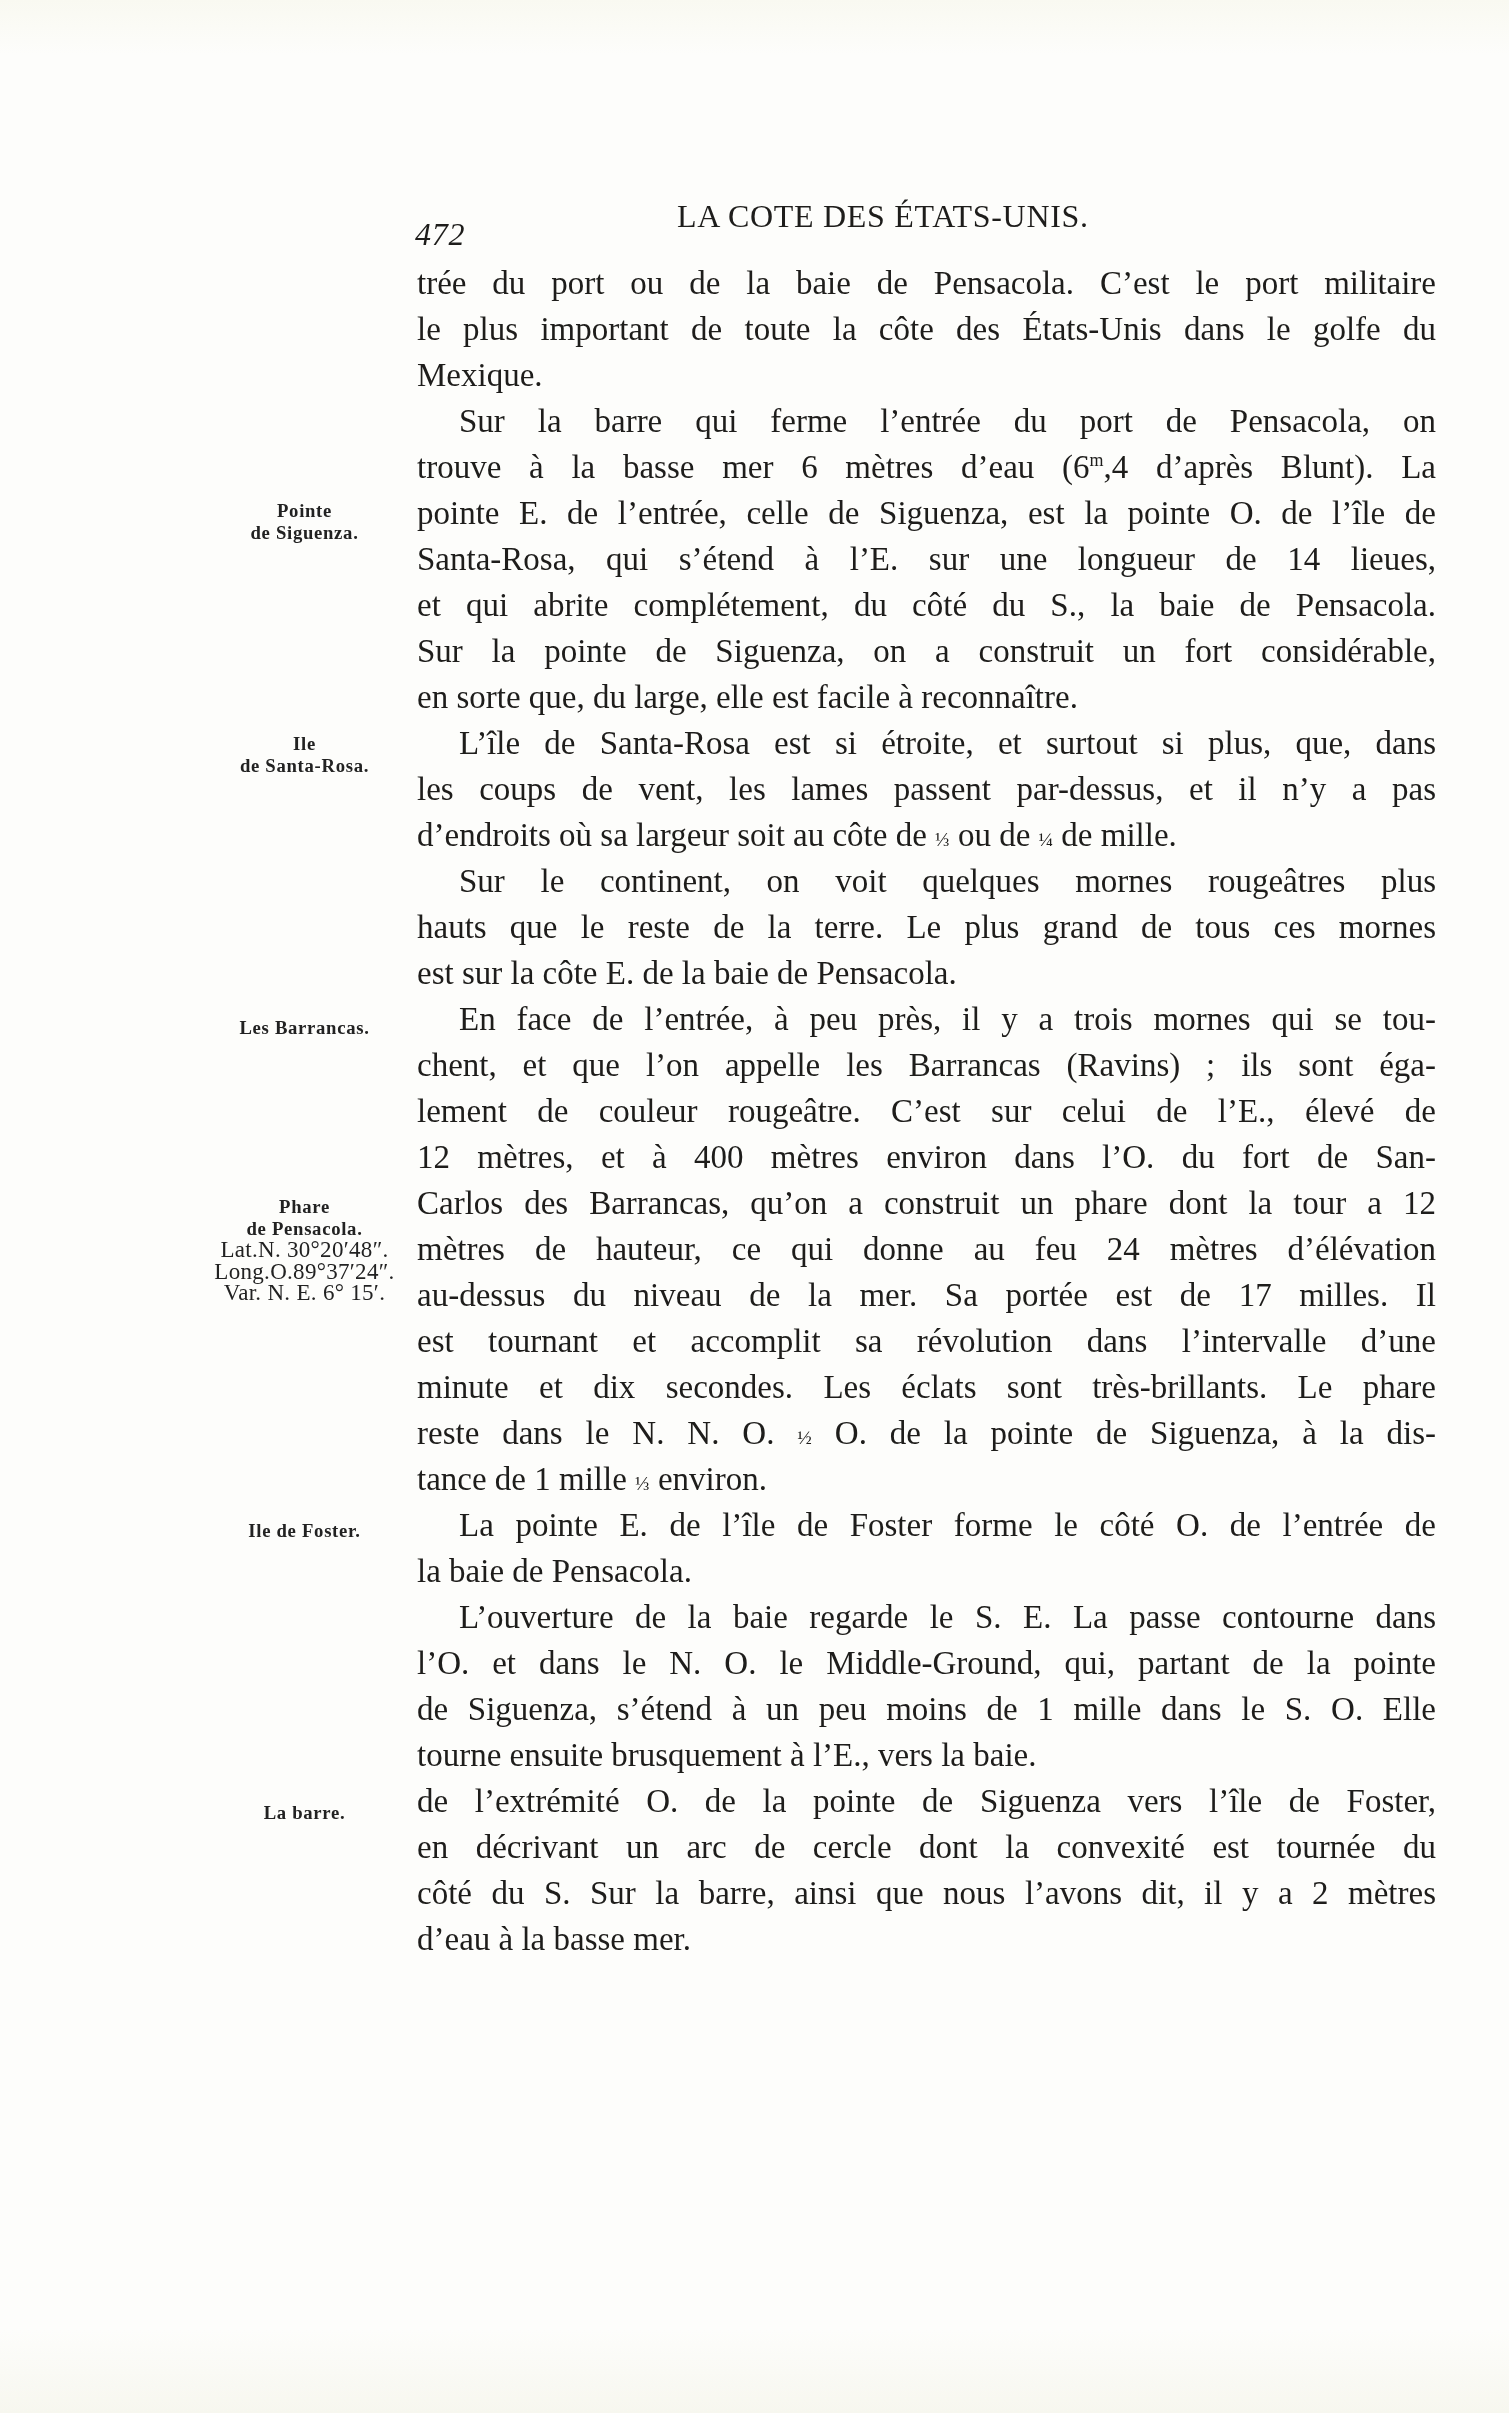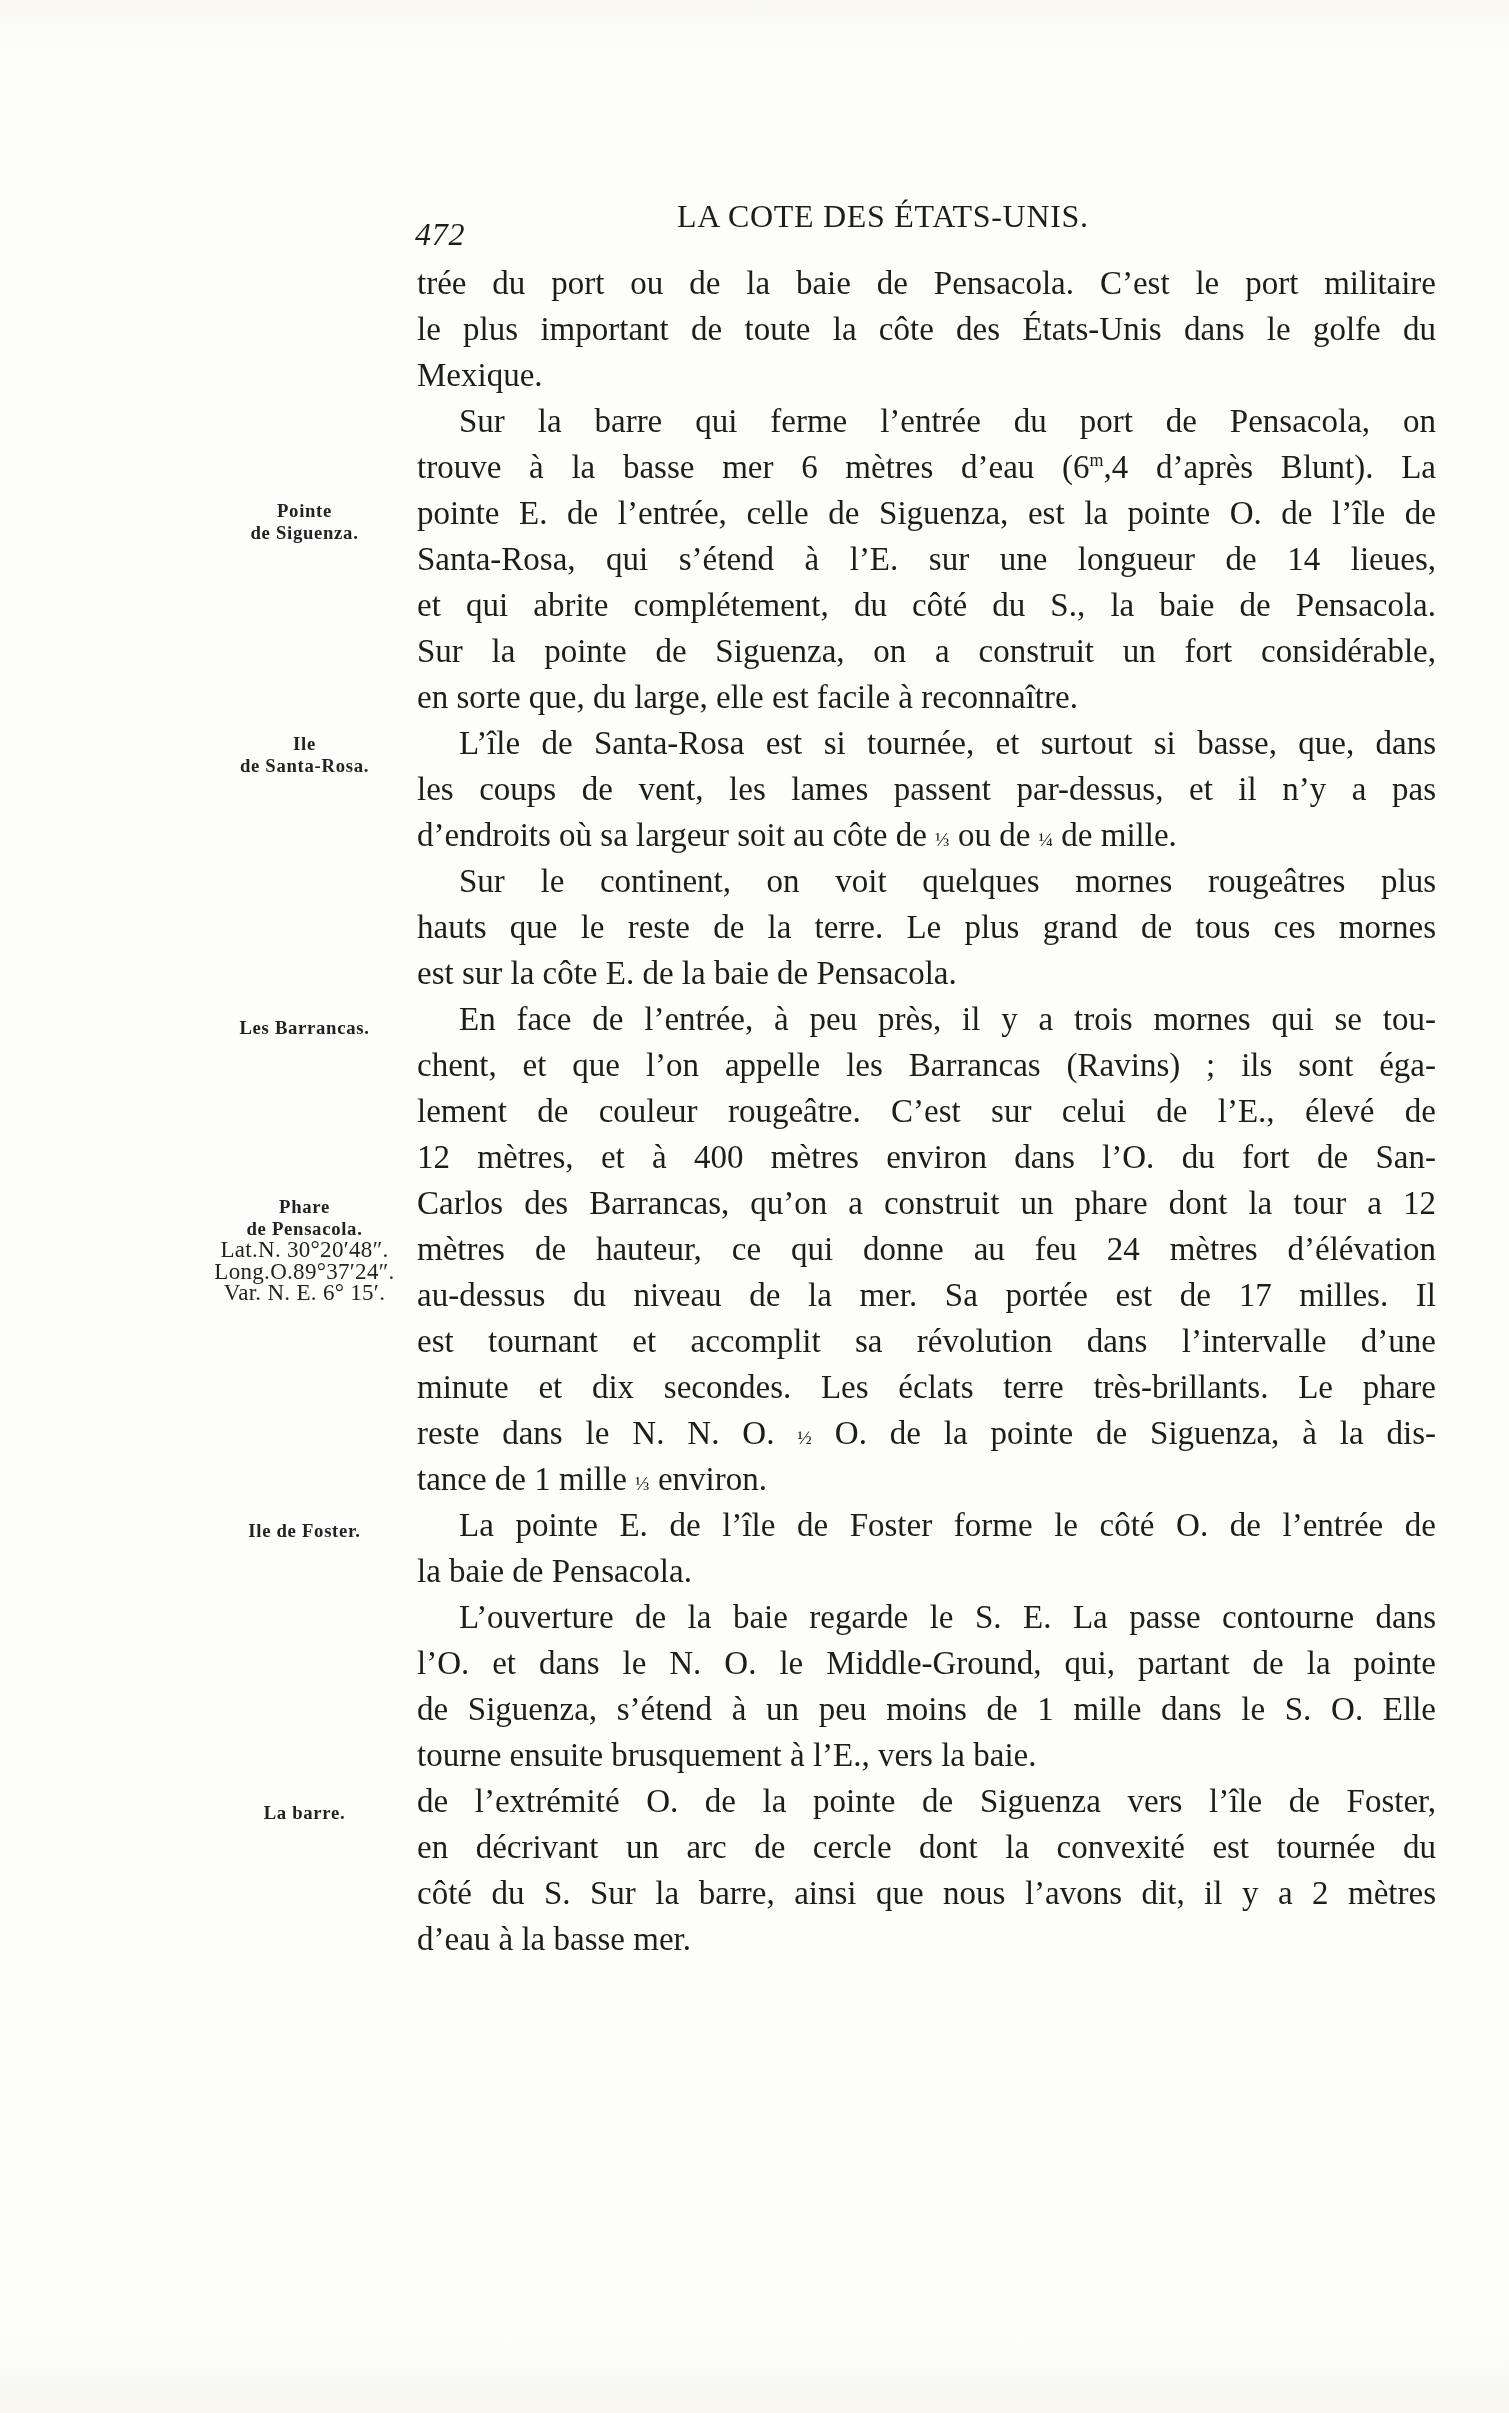--- a/index.html
+++ b/index.html
@@ -116,37 +116,37 @@
   <span class="line last">Mexique.</span>
 
   <span class="line indent">Sur la barre qui ferme l’entrée du port de Pensacola, on</span>
   <span class="line"><span>trouve à la basse mer 6 mètres d’eau (6</span><sup class="m">m</sup><span>,4 d’après Blunt). La</span></span>
   <span class="line">pointe E. de l’entrée, celle de Siguenza, est la pointe O. de l’île de</span>
   <span class="line">Santa-Rosa, qui s’étend à l’E. sur une longueur de 14 lieues,</span>
   <span class="line">et qui abrite complétement, du côté du S., la baie de Pensacola.</span>
   <span class="line">Sur la pointe de Siguenza, on a construit un fort considérable,</span>
   <span class="line last">en sorte que, du large, elle est facile à reconnaître.</span>
 
-  <span class="line indent">L’île de Santa-Rosa est si tournée, et surtout si basse, que, dans</span>
+  <span class="line indent">L’île de Santa-Rosa est si étroite, et surtout si plus, que, dans</span>
   <span class="line">les coups de vent, les lames passent par-dessus, et il n’y a pas</span>
   <span class="line last"><span>d’endroits où sa largeur soit au côte de </span><span class="frac">⅓</span><span> ou de </span><span class="frac">¼</span><span> de mille.</span></span>
 
   <span class="line indent">Sur le continent, on voit quelques mornes rougeâtres plus</span>
   <span class="line">hauts que le reste de la terre. Le plus grand de tous ces mornes</span>
   <span class="line last">est sur la côte E. de la baie de Pensacola.</span>
 
   <span class="line indent">En face de l’entrée, à peu près, il y a trois mornes qui se tou-</span>
   <span class="line">chent, et que l’on appelle les Barrancas (Ravins) ; ils sont éga-</span>
   <span class="line">lement de couleur rougeâtre. C’est sur celui de l’E., élevé de</span>
   <span class="line">12 mètres, et à 400 mètres environ dans l’O. du fort de San-</span>
   <span class="line">Carlos des Barrancas, qu’on a construit un phare dont la tour a 12</span>
   <span class="line">mètres de hauteur, ce qui donne au feu 24 mètres d’élévation</span>
   <span class="line">au-dessus du niveau de la mer. Sa portée est de 17 milles. Il</span>
   <span class="line">est tournant et accomplit sa révolution dans l’intervalle d’une</span>
-  <span class="line">minute et dix secondes. Les éclats terre très-brillants. Le phare</span>
+  <span class="line">minute et dix secondes. Les éclats sont très-brillants. Le phare</span>
   <span class="line"><span>reste dans le N. N. O. </span><span class="frac">½</span><span> O. de la pointe de Siguenza, à la dis-</span></span>
   <span class="line last"><span>tance de 1 mille </span><span class="frac">⅓</span><span> environ.</span></span>
 
   <span class="line indent">La pointe E. de l’île de Foster forme le côté O. de l’entrée de</span>
   <span class="line last">la baie de Pensacola.</span>
 
   <span class="line indent">L’ouverture de la baie regarde le S. E. La passe contourne dans</span>
   <span class="line">l’O. et dans le N. O. le Middle-Ground, qui, partant de la pointe</span>
   <span class="line">de Siguenza, s’étend à un peu moins de 1 mille dans le S. O. Elle</span>
   <span class="line last">tourne ensuite brusquement à l’E., vers la baie.</span>

